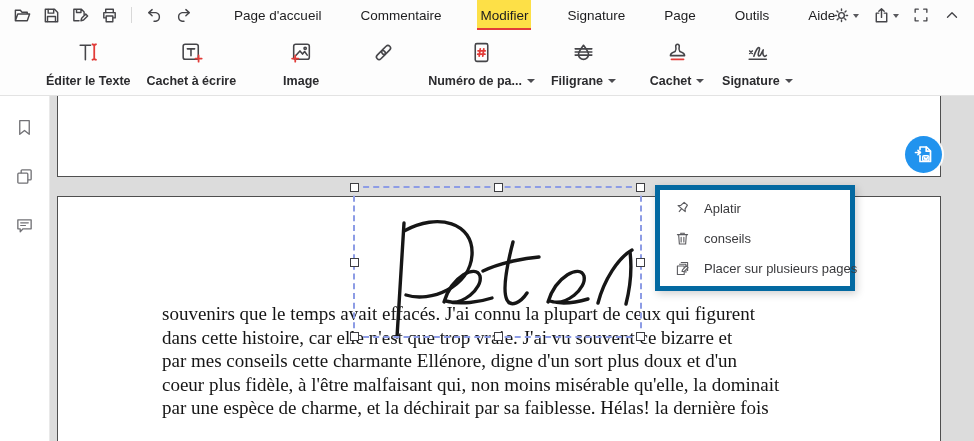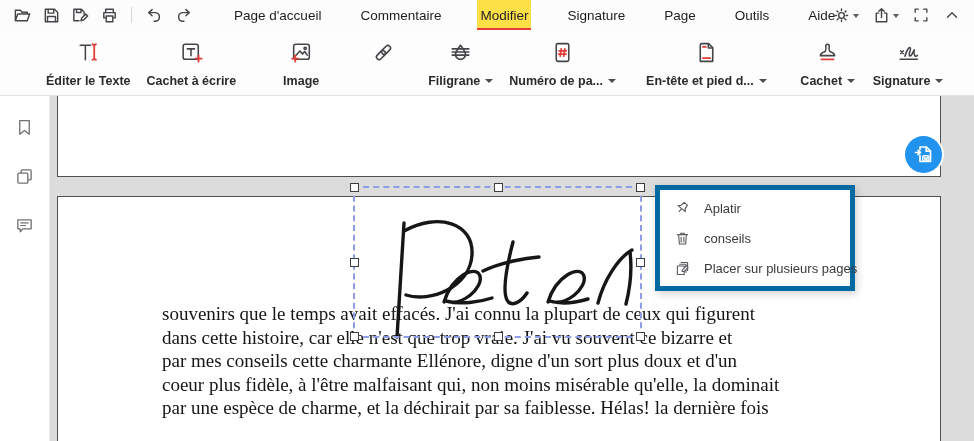--- a/index.html
+++ b/index.html
@@ -204,56 +204,43 @@
     </div>
     <div class="tlabel-row">
         <span class="tlabel">Lien</span>
         <span class="caret-dd"></span>
       </div>
   </div>
 
   <div class="tbtn">
     <div class="ticon">
       <svg width="25" height="25" viewBox="0 0 24 24">
+          <rect class="stk" x="6" y="3.5" width="12" height="17" rx="1.5"></rect>
+          <path class="stk-red" stroke-width="1.4" d="M10.8 8.5 L9.8 15.5 M14.2 8.5 L13.2 15.5 M8.7 10.4 H15.6 M8.4 13.6 H15.3"></path>
+        </svg>
+    </div>
+    <div class="tlabel-row">
+        <span class="tlabel">Numéro de pa...</span>
+        <span class="caret-dd"></span>
+      </div>
+  </div>
+
+  <div class="tbtn">
+    <div class="ticon">
+      <svg width="25" height="25" viewBox="0 0 24 24">
           <path class="stk" d="M12 5 C9.3 8.7 7.2 11.2 7.2 13.8 A4.8 4.8 0 0 0 16.8 13.8 C16.8 11.2 14.7 8.7 12 5 Z"></path>
           <path class="stk" d="M4 8.5 H20 M4 11.5 H20 M4 14.5 H20"></path>
         </svg>
     </div>
     <div class="tlabel-row">
         <span class="tlabel">Filigrane</span>
         <span class="caret-dd"></span>
       </div>
   </div>
 
-  <div class="tbtn">
-    <div class="ticon">
-      <svg width="25" height="25" viewBox="0 0 24 24">
-          <rect class="stk" x="6" y="3.5" width="12" height="17" rx="1.5"></rect>
-          <path class="stk-red" stroke-width="1.4" d="M10.8 8.5 L9.8 15.5 M14.2 8.5 L13.2 15.5 M8.7 10.4 H15.6 M8.4 13.6 H15.3"></path>
-        </svg>
-    </div>
-    <div class="tlabel-row">
-        <span class="tlabel">Numéro de pa...</span>
-        <span class="caret-dd"></span>
-      </div>
-  </div>
-
-  <div class="tbtn" style="margin-left:14px;">
-    <div class="ticon">
-      <svg width="25" height="25" viewBox="0 0 24 24">
-          <path class="stk" d="M6 20.5 V5 A1.5 1.5 0 0 1 7.5 3.5 H14 L18 7.5 V20.5 Z"></path>
-          <path class="stk" d="M13.8 3.7 V7.7 H17.8"></path>
-          <path class="stk-red" d="M8.5 6.5 H11.5 M8.5 17.5 H15.5"></path>
-        </svg>
-    </div>
-    <div class="tlabel-row">
-        <span class="tlabel">En-tête et pied d...</span>
-        <span class="caret-dd"></span>
-      </div>
-  </div>
 
   <div class="tbtn" style="margin-left:16px;">
     <div class="ticon">
       <svg width="25" height="25" viewBox="0 0 24 24">
           <path class="stk" d="M9.8 11 C9.8 11 11 9 10.4 7 C9.9 5.2 11 4 12 4 C13 4 14.1 5.2 13.6 7 C13 9 14.2 11 14.2 11 C17 11.8 18.8 12.8 18.8 15 H5.2 C5.2 12.8 7 11.8 9.8 11 Z"></path>
           <path class="stk-red" d="M6.2 18.5 H17.8"></path>
         </svg>
     </div>
     <div class="tlabel-row">
         <span class="tlabel">Cachet</span>

